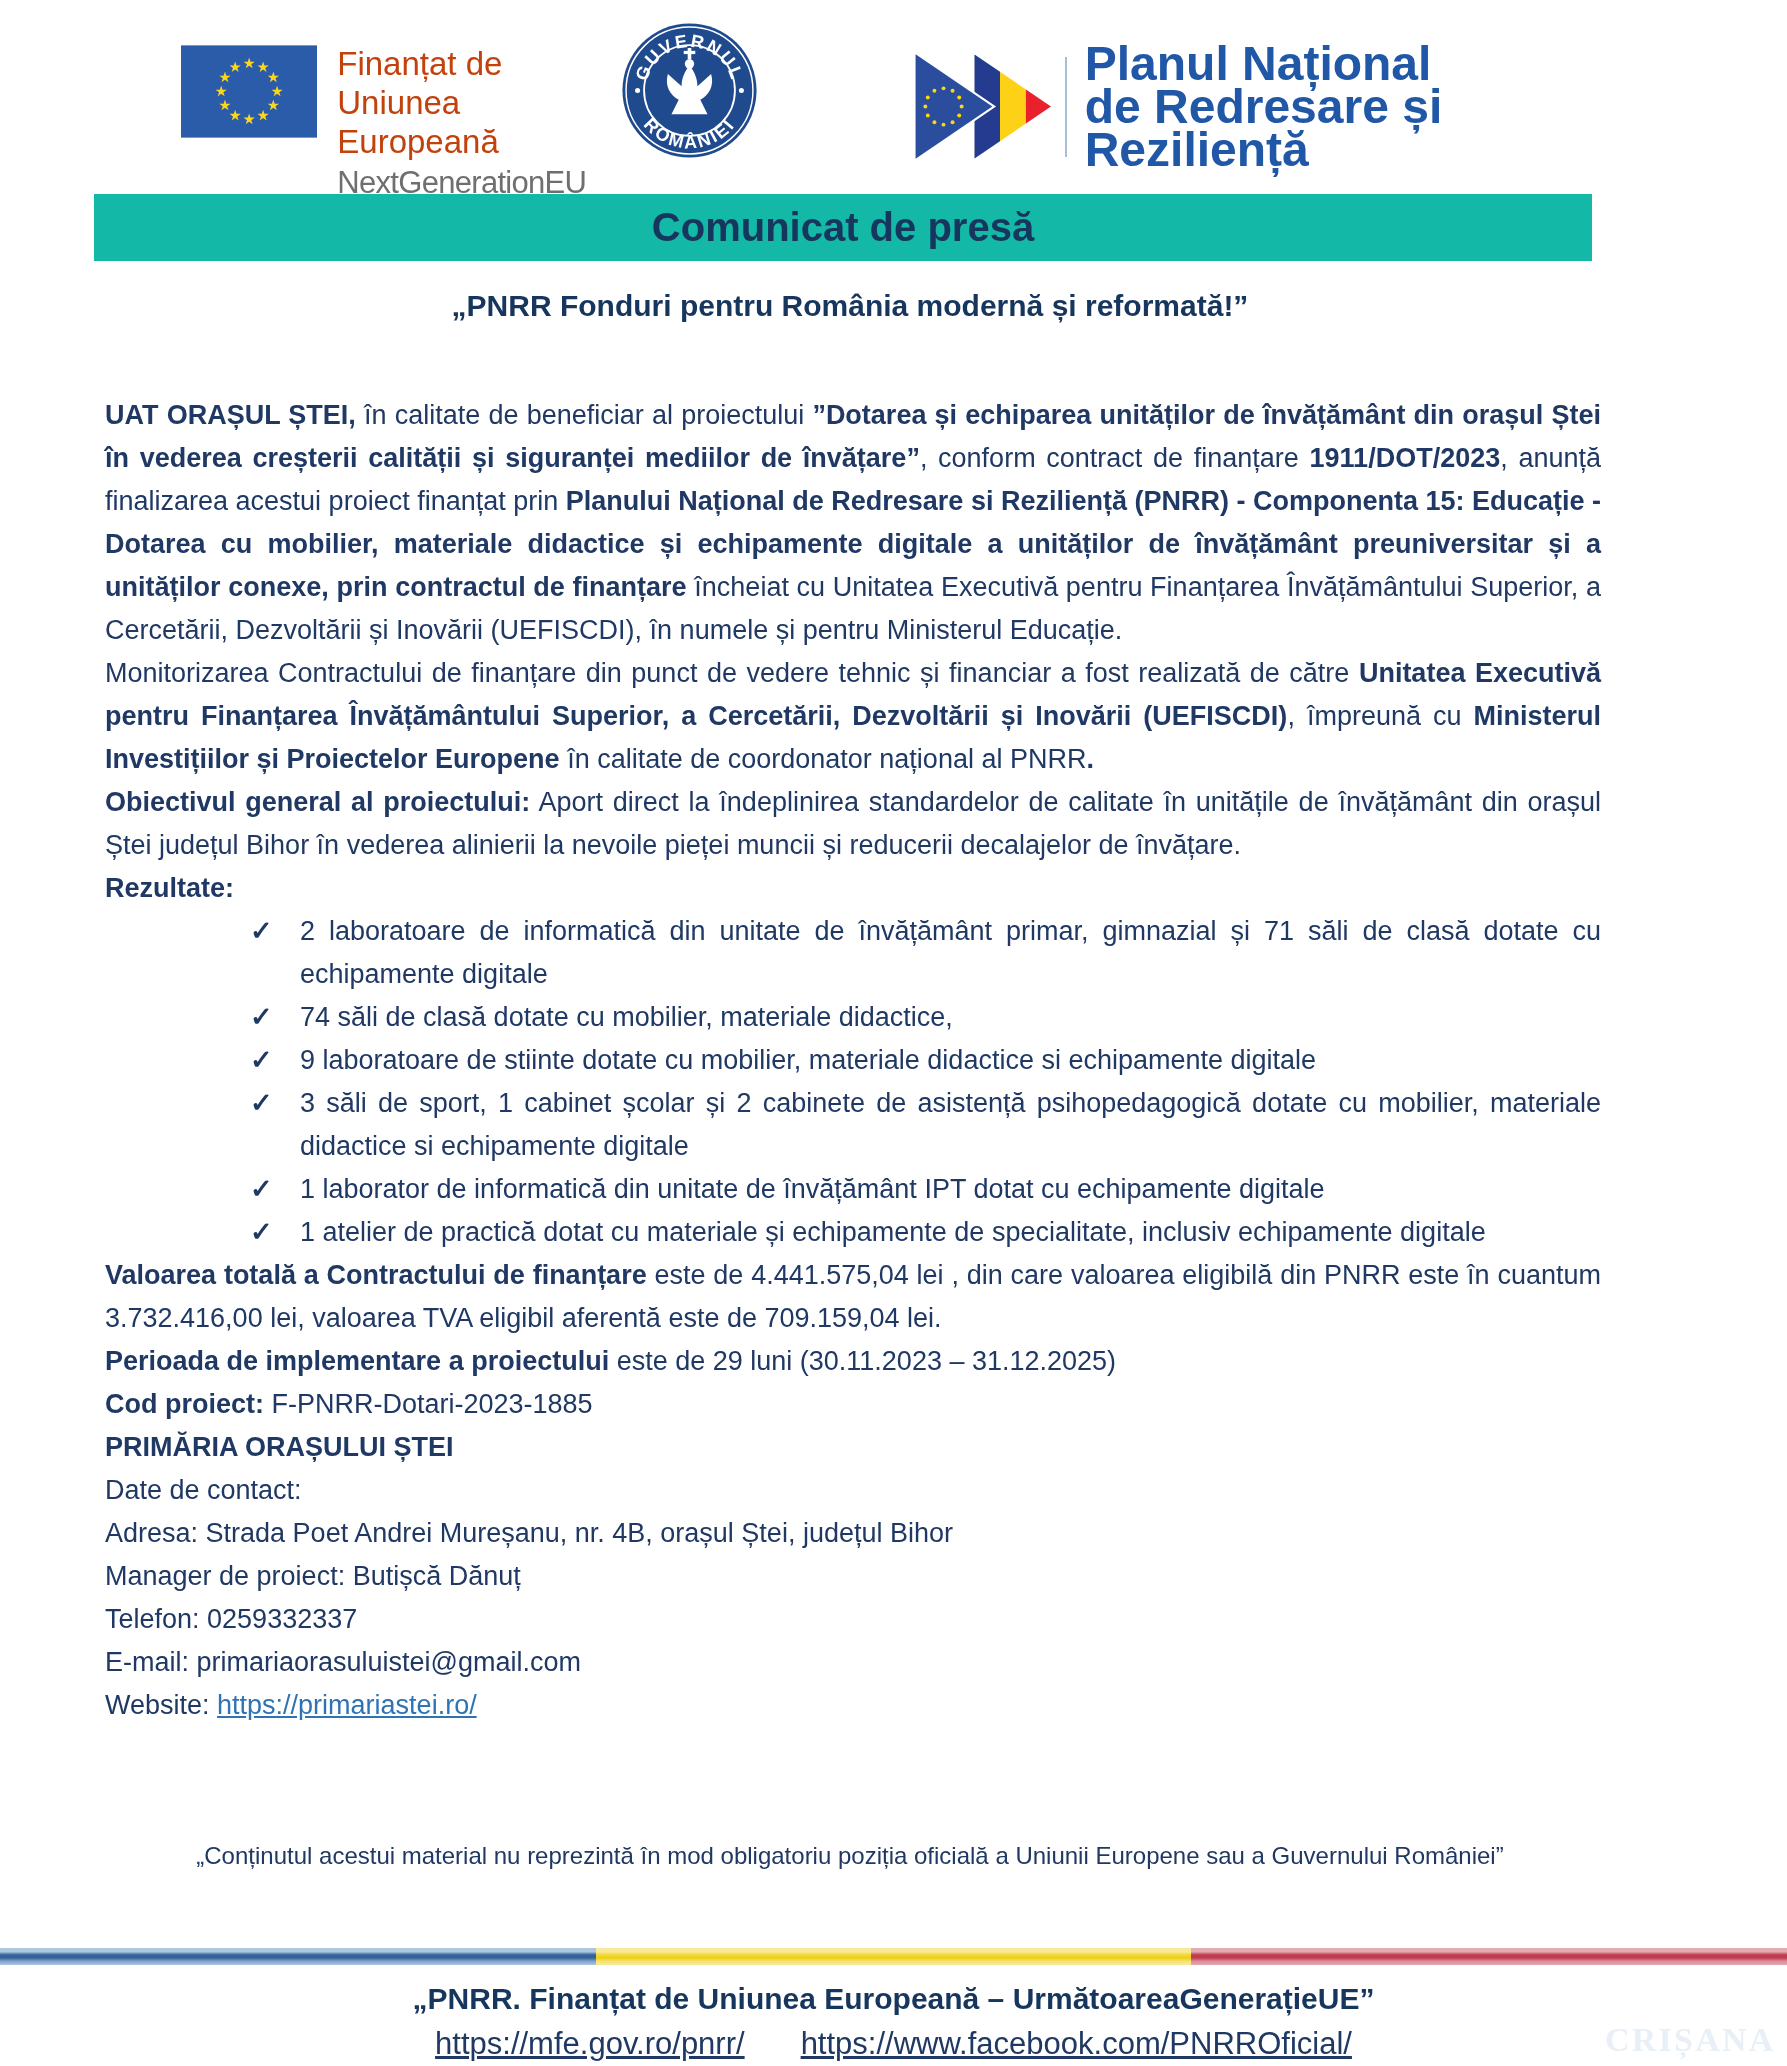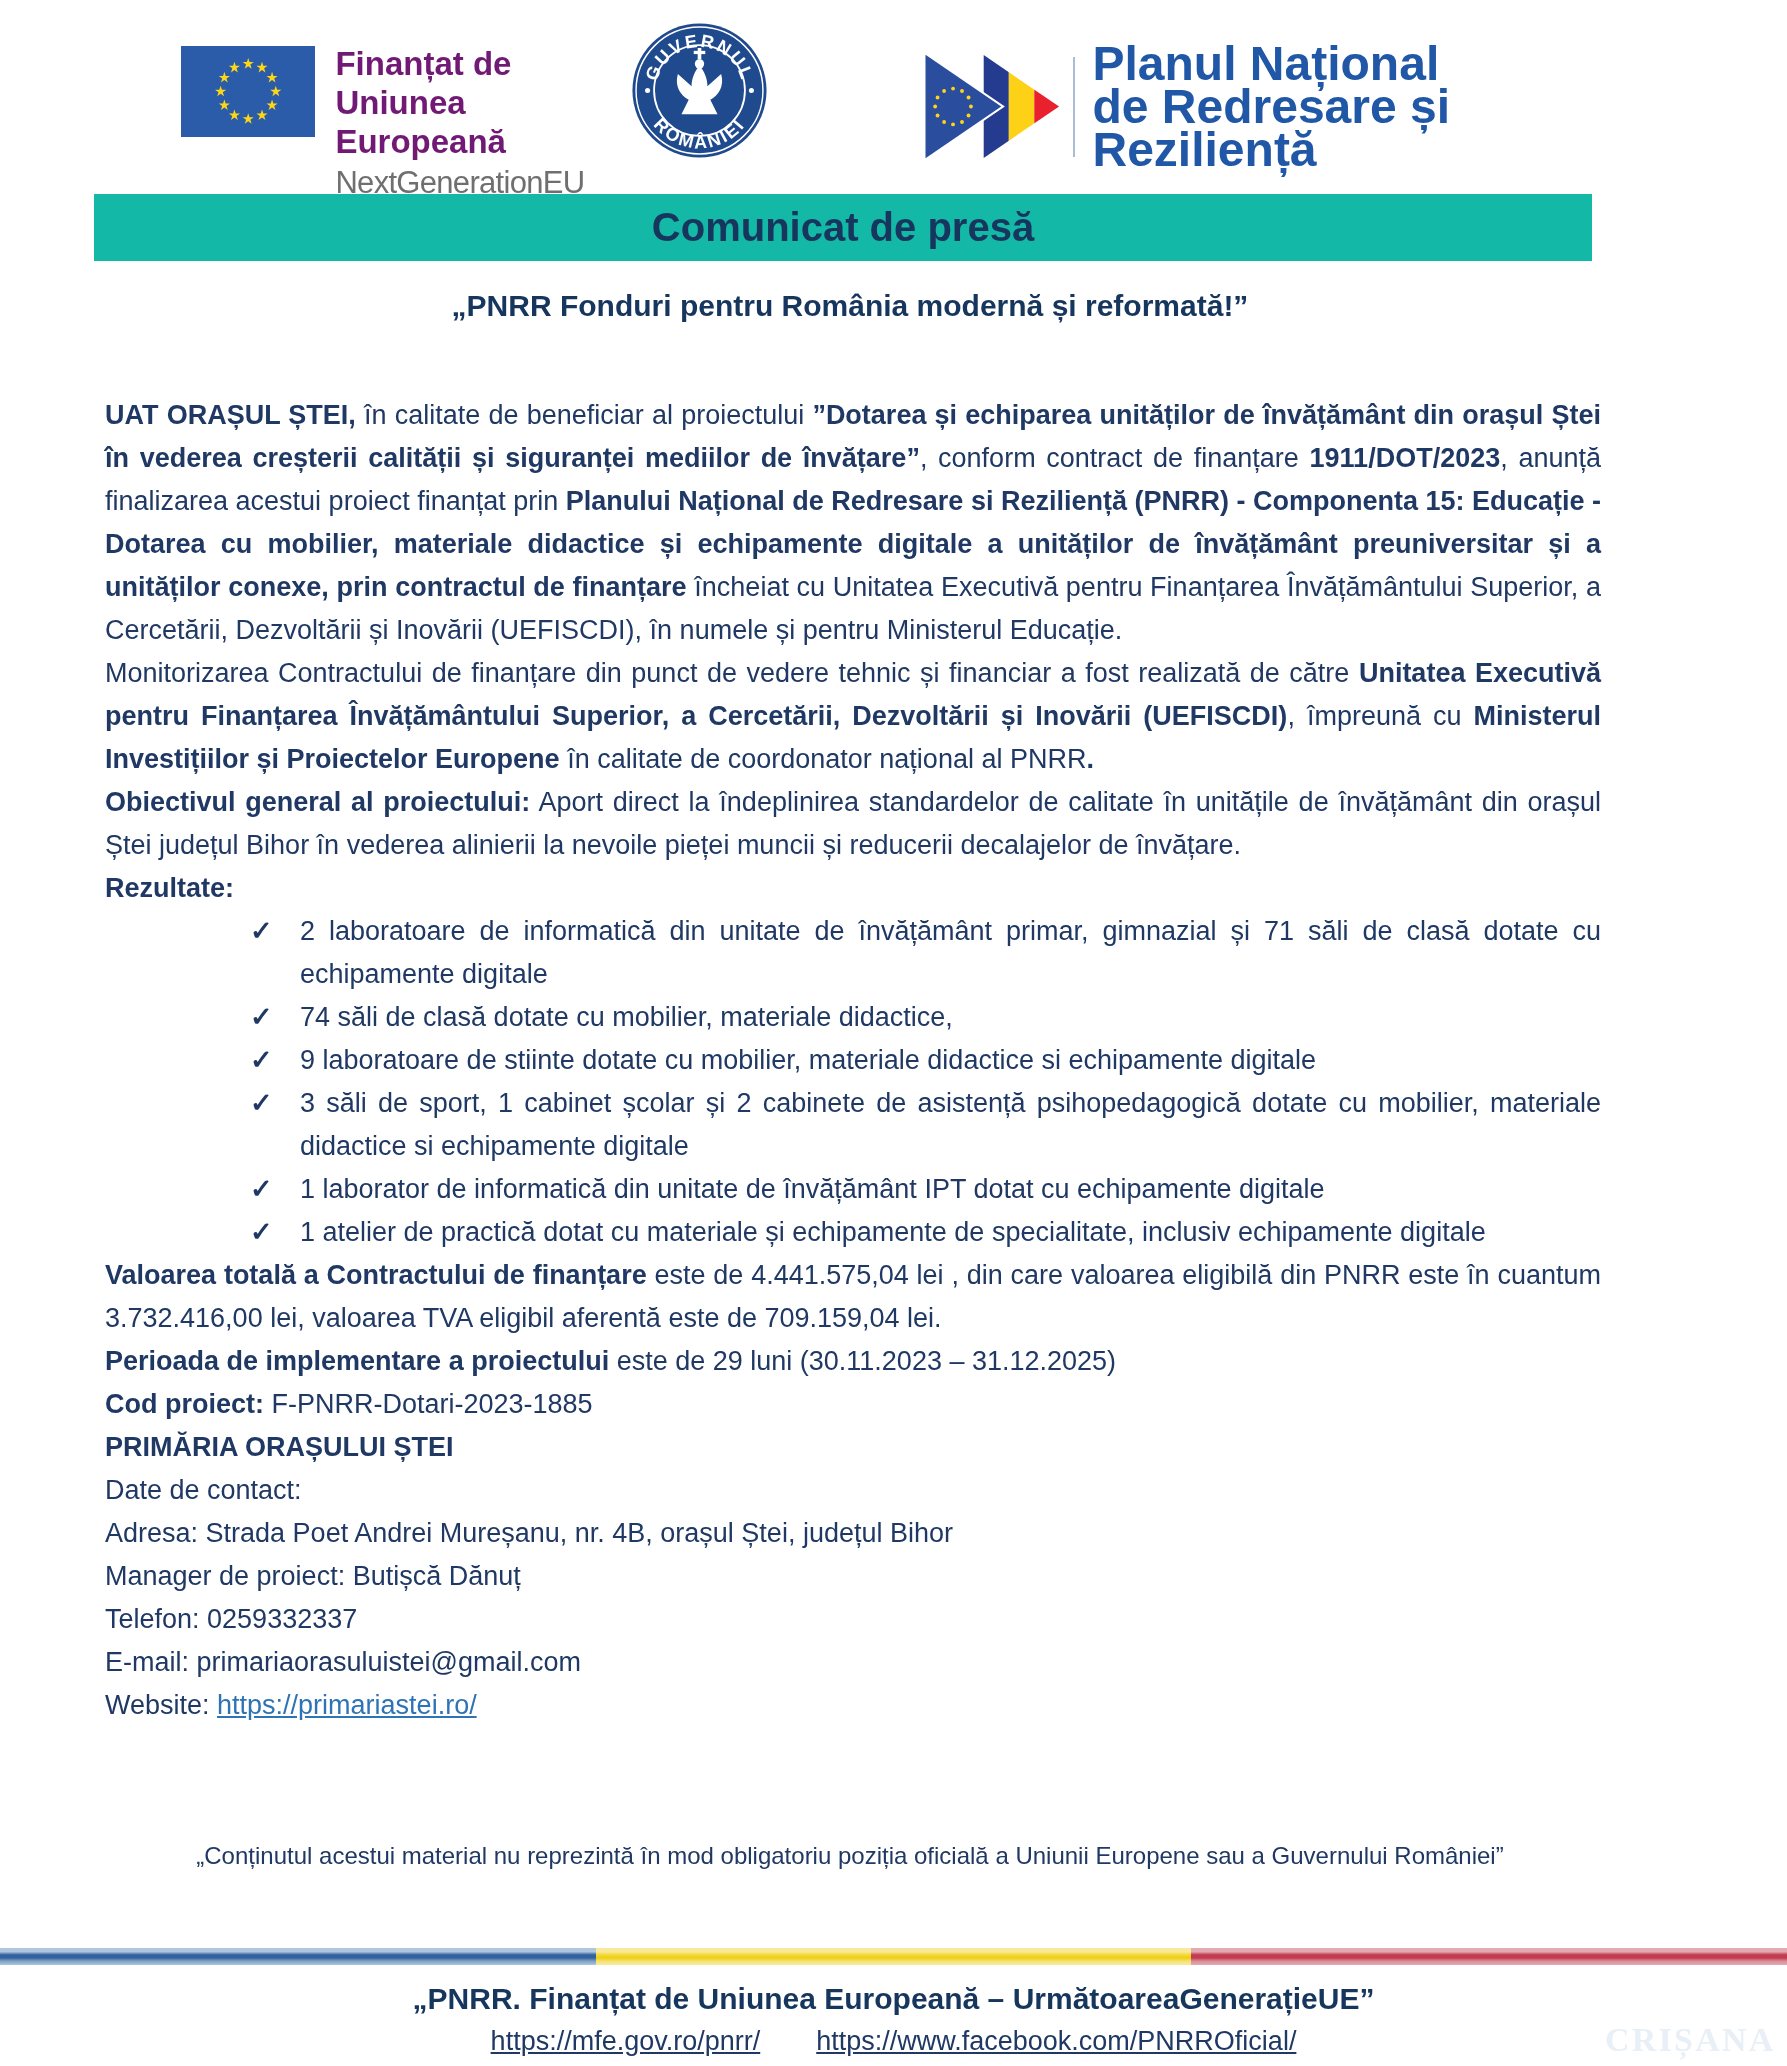--- a/index.html
+++ b/index.html
@@ -11,21 +11,21 @@
     color:#1f3864;
   }
 
   
   .header {
     position:absolute; top:22px; left:181px; right:127px; height:155px;
     display:flex; justify-content:space-between; align-items:flex-start;
   }
   .eu-block { display:flex; gap:20px; align-items:flex-start; padding-top:22px; }
   .eu-text .l1, .eu-text .l2 {
-    font-size:33px; font-weight:bold; color:#701a75; line-height:39px;
+    font-size:33px; font-weight:normal; color:#c2410c; line-height:39px;
   }
   .eu-text .l3 { font-size:31px; color:#6f6f6f; line-height:43px; letter-spacing:-0.7px; }
   .gov-seal { margin-top:0; margin-right:152px; }
   .pnrr-block { display:flex; align-items:center; padding-top:20px; }
   .pnrr-sep { width:2.2px; height:100px; background:#a9bdd4; margin:0 17.4px 0 7.2px; }
   .pnrr-text .l1, .pnrr-text .l2 {
     font-size:48px; font-weight:bold; color:#2057a7; line-height:43px;
   }
 
   
@@ -61,21 +61,21 @@
   .tri-seg { height:100%; flex:1; }
   .tri-blue   { background:linear-gradient(180deg,#aec6de 0%,#aec6de 22%,#33639c 40%,#33639c 58%,#7d9fc4 76%,#aec6de 100%); }
   .tri-yellow { background:linear-gradient(180deg,#f8ea9a 0%,#f8ea9a 22%,#f3d83e 40%,#efcf0a 58%,#f5e27a 78%,#f8ea9a 100%); }
   .tri-red    { background:linear-gradient(180deg,#e3aab2 0%,#e3aab2 22%,#c23b50 40%,#c23b50 58%,#d98f9b 78%,#e3aab2 100%); }
   .slogan {
     position:absolute; top:1982px; left:0; width:1787px;
     text-align:center; font-size:30px; font-weight:bold; color:#17365d;
   }
   .footer-links {
     position:absolute; top:2026px; left:0; width:1787px;
-    display:flex; justify-content:center; gap:56px; font-size:27px;
+    display:flex; justify-content:center; gap:56px; font-size:31px;
   }
   .footer-links a { color:#1f3864; text-decoration:underline; }
   .watermark {
     position:absolute; right:11.6px; top:2021px;
     font-family:"Liberation Serif", serif; font-size:34px; letter-spacing:2.2px;
     color:rgba(188,210,230,0.35); font-weight:bold;
   }
 </style>
 </head>
 <body>

